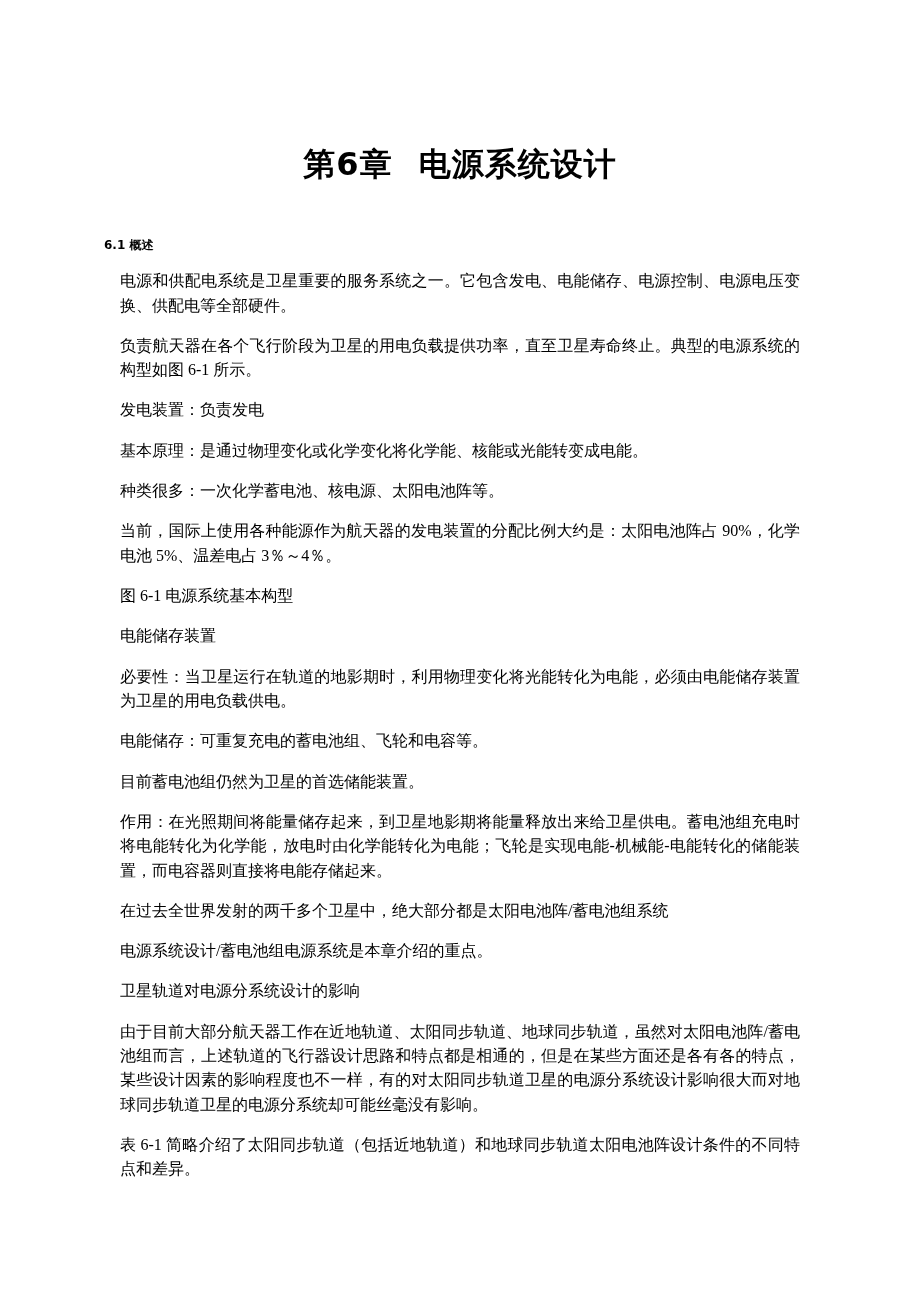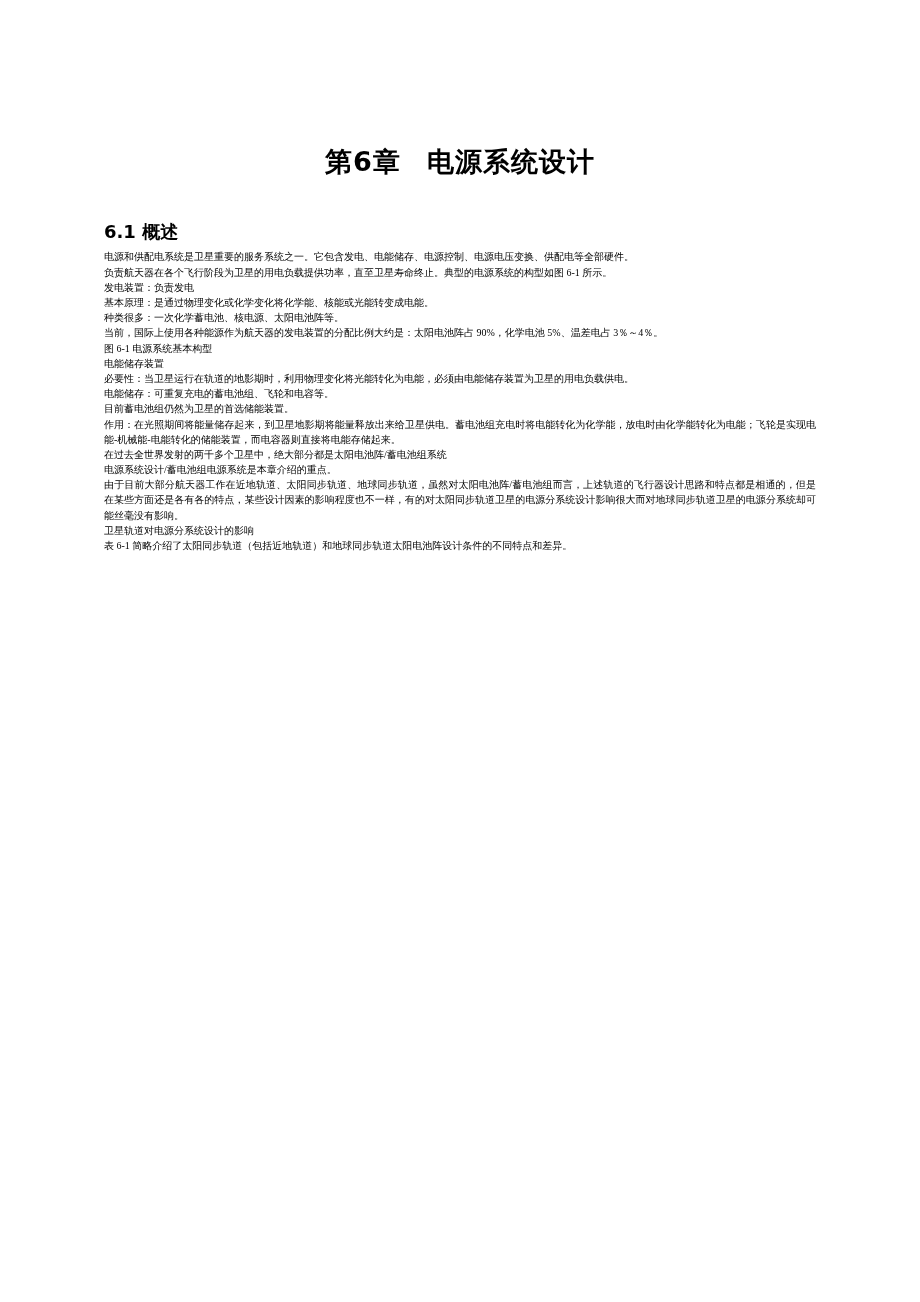--- a/index.html
+++ b/index.html
@@ -18,39 +18,39 @@
     position: relative;
     width: 920px;
     height: 1302px;
     box-sizing: border-box;
     padding: 108px 104px 0 104px;
   }
   .chapter-title {
     text-align: center;
     font-family: "DejaVu Sans", "Liberation Sans", sans-serif;
     font-weight: bold;
-    font-size: 27px;
+    font-size: 32px;
     letter-spacing: 1px;
     margin: 36px 0 0 0;
     line-height: 1.3;
   }
   .chapter-title .gap {
     display: inline-block;
     width: 26px;
   }
   .section-heading {
     font-family: "DejaVu Sans", "Liberation Sans", sans-serif;
     font-weight: bold;
-    font-size: 18px;
-    margin: 41px 0 6px 0;
+    font-size: 12px;
+    margin: 52px 0 6px 0;
     line-height: 1.3;
   }
   .body-text p {
-    margin: 0;
-    font-size: 10px;
+    margin: 16px;
+    font-size: 16px;
     line-height: 1.52;
     text-align: justify;
     text-justify: inter-ideograph;
   }
   .body-text p.indent-none {
     text-indent: 0;
   }
 </style>
 </head>
 <body>
@@ -71,18 +71,18 @@
     <p class="indent-none">种类很多：一次化学蓄电池、核电源、太阳电池阵等。</p>
     <p class="indent-none">当前，国际上使用各种能源作为航天器的发电装置的分配比例大约是：太阳电池阵占 90%，化学电池 5%、温差电占 3％～4％。</p>
     <p class="indent-none">图 6-1 电源系统基本构型</p>
     <p class="indent-none">电能储存装置</p>
     <p class="indent-none">必要性：当卫星运行在轨道的地影期时，利用物理变化将光能转化为电能，必须由电能储存装置为卫星的用电负载供电。</p>
     <p class="indent-none">电能储存：可重复充电的蓄电池组、飞轮和电容等。</p>
     <p class="indent-none">目前蓄电池组仍然为卫星的首选储能装置。</p>
     <p class="indent-none">作用：在光照期间将能量储存起来，到卫星地影期将能量释放出来给卫星供电。蓄电池组充电时将电能转化为化学能，放电时由化学能转化为电能；飞轮是实现电能-机械能-电能转化的储能装置，而电容器则直接将电能存储起来。</p>
     <p class="indent-none">在过去全世界发射的两千多个卫星中，绝大部分都是太阳电池阵/蓄电池组系统</p>
     <p class="indent-none">电源系统设计/蓄电池组电源系统是本章介绍的重点。</p>
+    <p class="indent-none">卫星轨道对电源分系统设计的影响</p>
     <p class="indent-none">由于目前大部分航天器工作在近地轨道、太阳同步轨道、地球同步轨道，虽然对太阳电池阵/蓄电池组而言，上述轨道的飞行器设计思路和特点都是相通的，但是在某些方面还是各有各的特点，某些设计因素的影响程度也不一样，有的对太阳同步轨道卫星的电源分系统设计影响很大而对地球同步轨道卫星的电源分系统却可能丝毫没有影响。</p>
-    <p class="indent-none">卫星轨道对电源分系统设计的影响</p>
     <p class="indent-none">表 6-1 简略介绍了太阳同步轨道（包括近地轨道）和地球同步轨道太阳电池阵设计条件的不同特点和差异。</p>
   </div>
 
 </div>
 
 </body></html>

